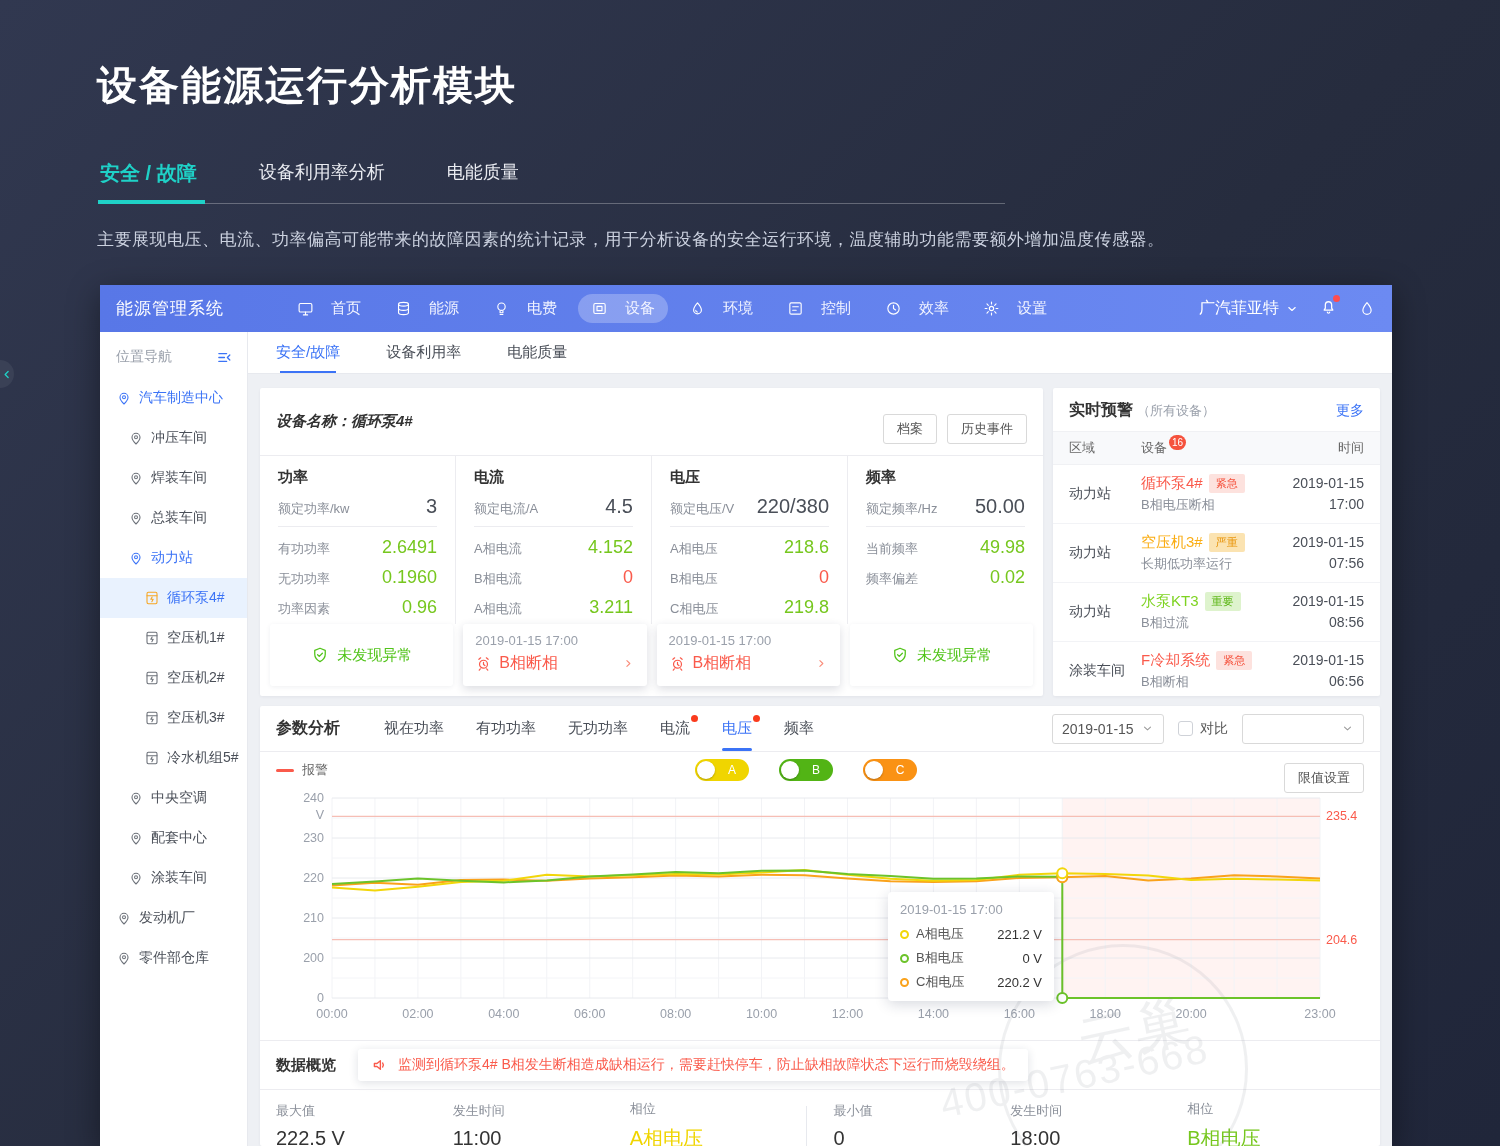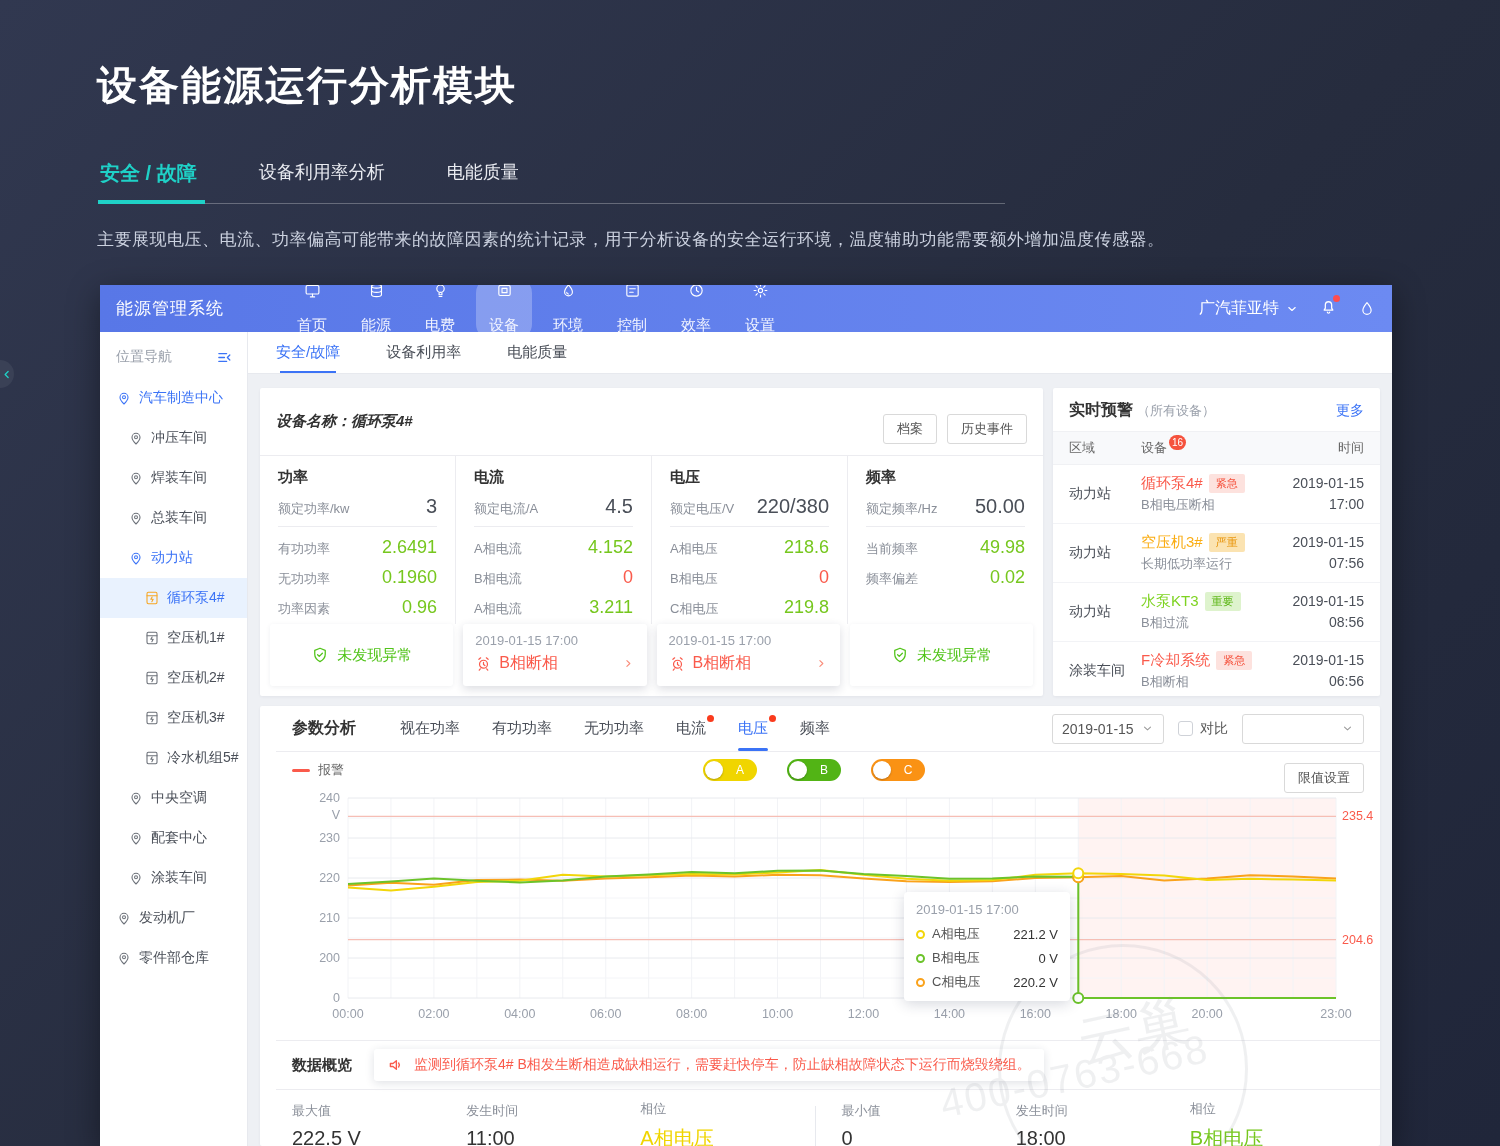--- a/index.html
+++ b/index.html
@@ -21,21 +21,21 @@
   .hero-desc { position:absolute; left:97px; top:228px; font-size:17px; color:#ccd2e0; letter-spacing:0.5px; }
 
   .edge-tab { position:absolute; left:0; top:360px; width:14px; height:28px; background:#3a4156; border-radius:0 14px 14px 0; display:flex; align-items:center; color:#1fd1c7; cursor:pointer; }
 
   
   .window { position:absolute; left:100px; top:285px; width:1292px; height:861px; background:#eef0f4; overflow:hidden; box-shadow:0 8px 30px rgba(0,0,0,0.4); display:flex; flex-direction:column; }
 
   .appbar { height:47px; background:linear-gradient(90deg,#5877e7,#6c8af2); display:flex; align-items:center; padding:0 16px; flex:0 0 auto; }
   .brand { font-size:17px; font-weight:500; letter-spacing:1px; margin-right:60px; white-space:nowrap; }
   .appnav { display:flex; align-items:center; gap:8px; flex:1; }
-  .appnav-item { display:flex; align-items:center; gap:17px; font-size:15px; padding:5px 13px; border-radius:16px; cursor:pointer; white-space:nowrap; color:#f2f4ff;flex-direction:column; }
+  .appnav-item { display:flex; align-items:center; gap:17px; font-size:15px; padding:5px 13px; border-radius:16px; cursor:pointer; white-space:nowrap; color:#f2f4ff; }
   .appnav-item.active { background:rgba(255,255,255,0.25); }
   .appbar-right { display:flex; align-items:center; gap:20px; }
   .user-sel { display:flex; align-items:center; gap:6px; font-size:16px; cursor:pointer; white-space:nowrap; }
   .bell-wrap { position:relative; cursor:pointer; }
   .bell-dot { position:absolute; top:-2px; right:-2px; width:7px; height:7px; border-radius:50%; background:#ff4d4f; }
 
   .workarea { flex:1; display:flex; min-height:0; }
 
   
   .sidebar { width:148px; background:#fff; border-right:1px solid #e7e9ee; padding-top:10px; flex:0 0 auto; overflow:hidden; }
@@ -96,21 +96,21 @@
   .alert-row { display:flex; align-items:center; padding:8px 16px; border-bottom:1px solid #f2f3f6; cursor:pointer; }
   .alert-row:last-child { border-bottom:none; }
   .alert-row .area { width:72px; font-size:14px; color:#4a4f58; }
   .alert-row .mid { flex:1; min-width:0; }
   .alert-row .dev-line { display:flex; align-items:center; gap:6px; font-size:15px; }
   .sev-badge { font-size:11px; border-radius:2px; padding:2px 7px; white-space:nowrap; }
   .alert-row .desc { font-size:13px; color:#8a8f99; margin-top:3px; }
   .alert-row .when { text-align:right; font-size:14px; color:#4a4f58; line-height:1.5; white-space:nowrap; }
 
   
-  .analysis { flex:1; display:flex; flex-direction:column; min-height:0;padding-left:16px; }
+  .analysis { flex:1; display:flex; flex-direction:column; min-height:0; }
   .ana-head { display:flex; align-items:center; padding:0 16px; height:46px; border-bottom:1px solid #ececf0; flex:0 0 auto; }
   .ana-title { font-size:16px; font-weight:700; color:#333; margin-right:44px; }
   .ana-tabs { display:flex; gap:32px; flex:1; height:100%; align-items:center; }
   .ana-tab { font-size:15px; color:#4a4f58; cursor:pointer; position:relative; height:100%; display:flex; align-items:center; }
   .ana-tab.active { color:#3b73f6; }
   .ana-tab.active:after { content:""; position:absolute; left:0; right:0; bottom:0; height:3px; background:#3b73f6; border-radius:2px; }
   .ana-tab .dot { position:absolute; top:9px; right:-8px; width:7px; height:7px; border-radius:50%; background:#fa3b1d; }
   .ana-controls { display:flex; align-items:center; gap:14px; }
   .sel { display:flex; align-items:center; justify-content:space-between; border:1px solid #d9d9d9; border-radius:3px; height:30px; padding:0 9px; font-size:14px; color:#555; cursor:pointer; background:#fff; }
   .sel.date { width:112px; }

